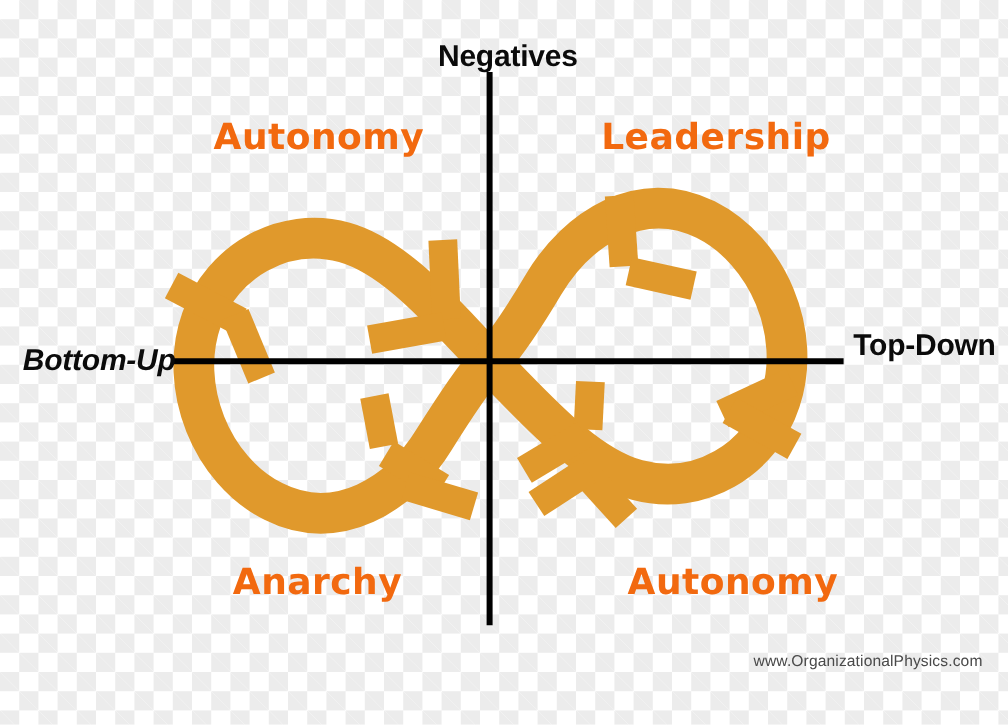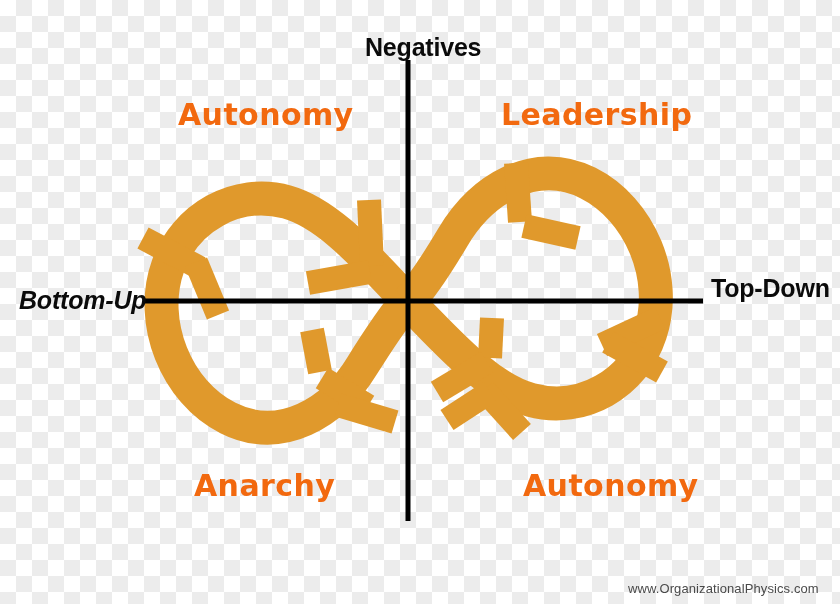--- a/index.html
+++ b/index.html
@@ -64,21 +64,21 @@
   #label-top-down  { left: 711px; top: 276px; }
 
   #label-autonomy   { left: 178px; top: 100px; }
   #label-leadership { left: 501px; top: 100px; }
   #label-anarchy    { left: 194px; top: 471px; }
   #label-tyranny    { left: 523px; top: 471px; }
 
   #watermark {
     position: absolute;
     left: 628px;
-    top: 581px;
+    top: 543px;
     font-family: "Liberation Sans", "DejaVu Sans", sans-serif;
     font-size: 13px;
     color: #4a4a4a;
     letter-spacing: 0.1px;
   }
 </style>
 </head>
 <body>
 
 <div id="stage">

